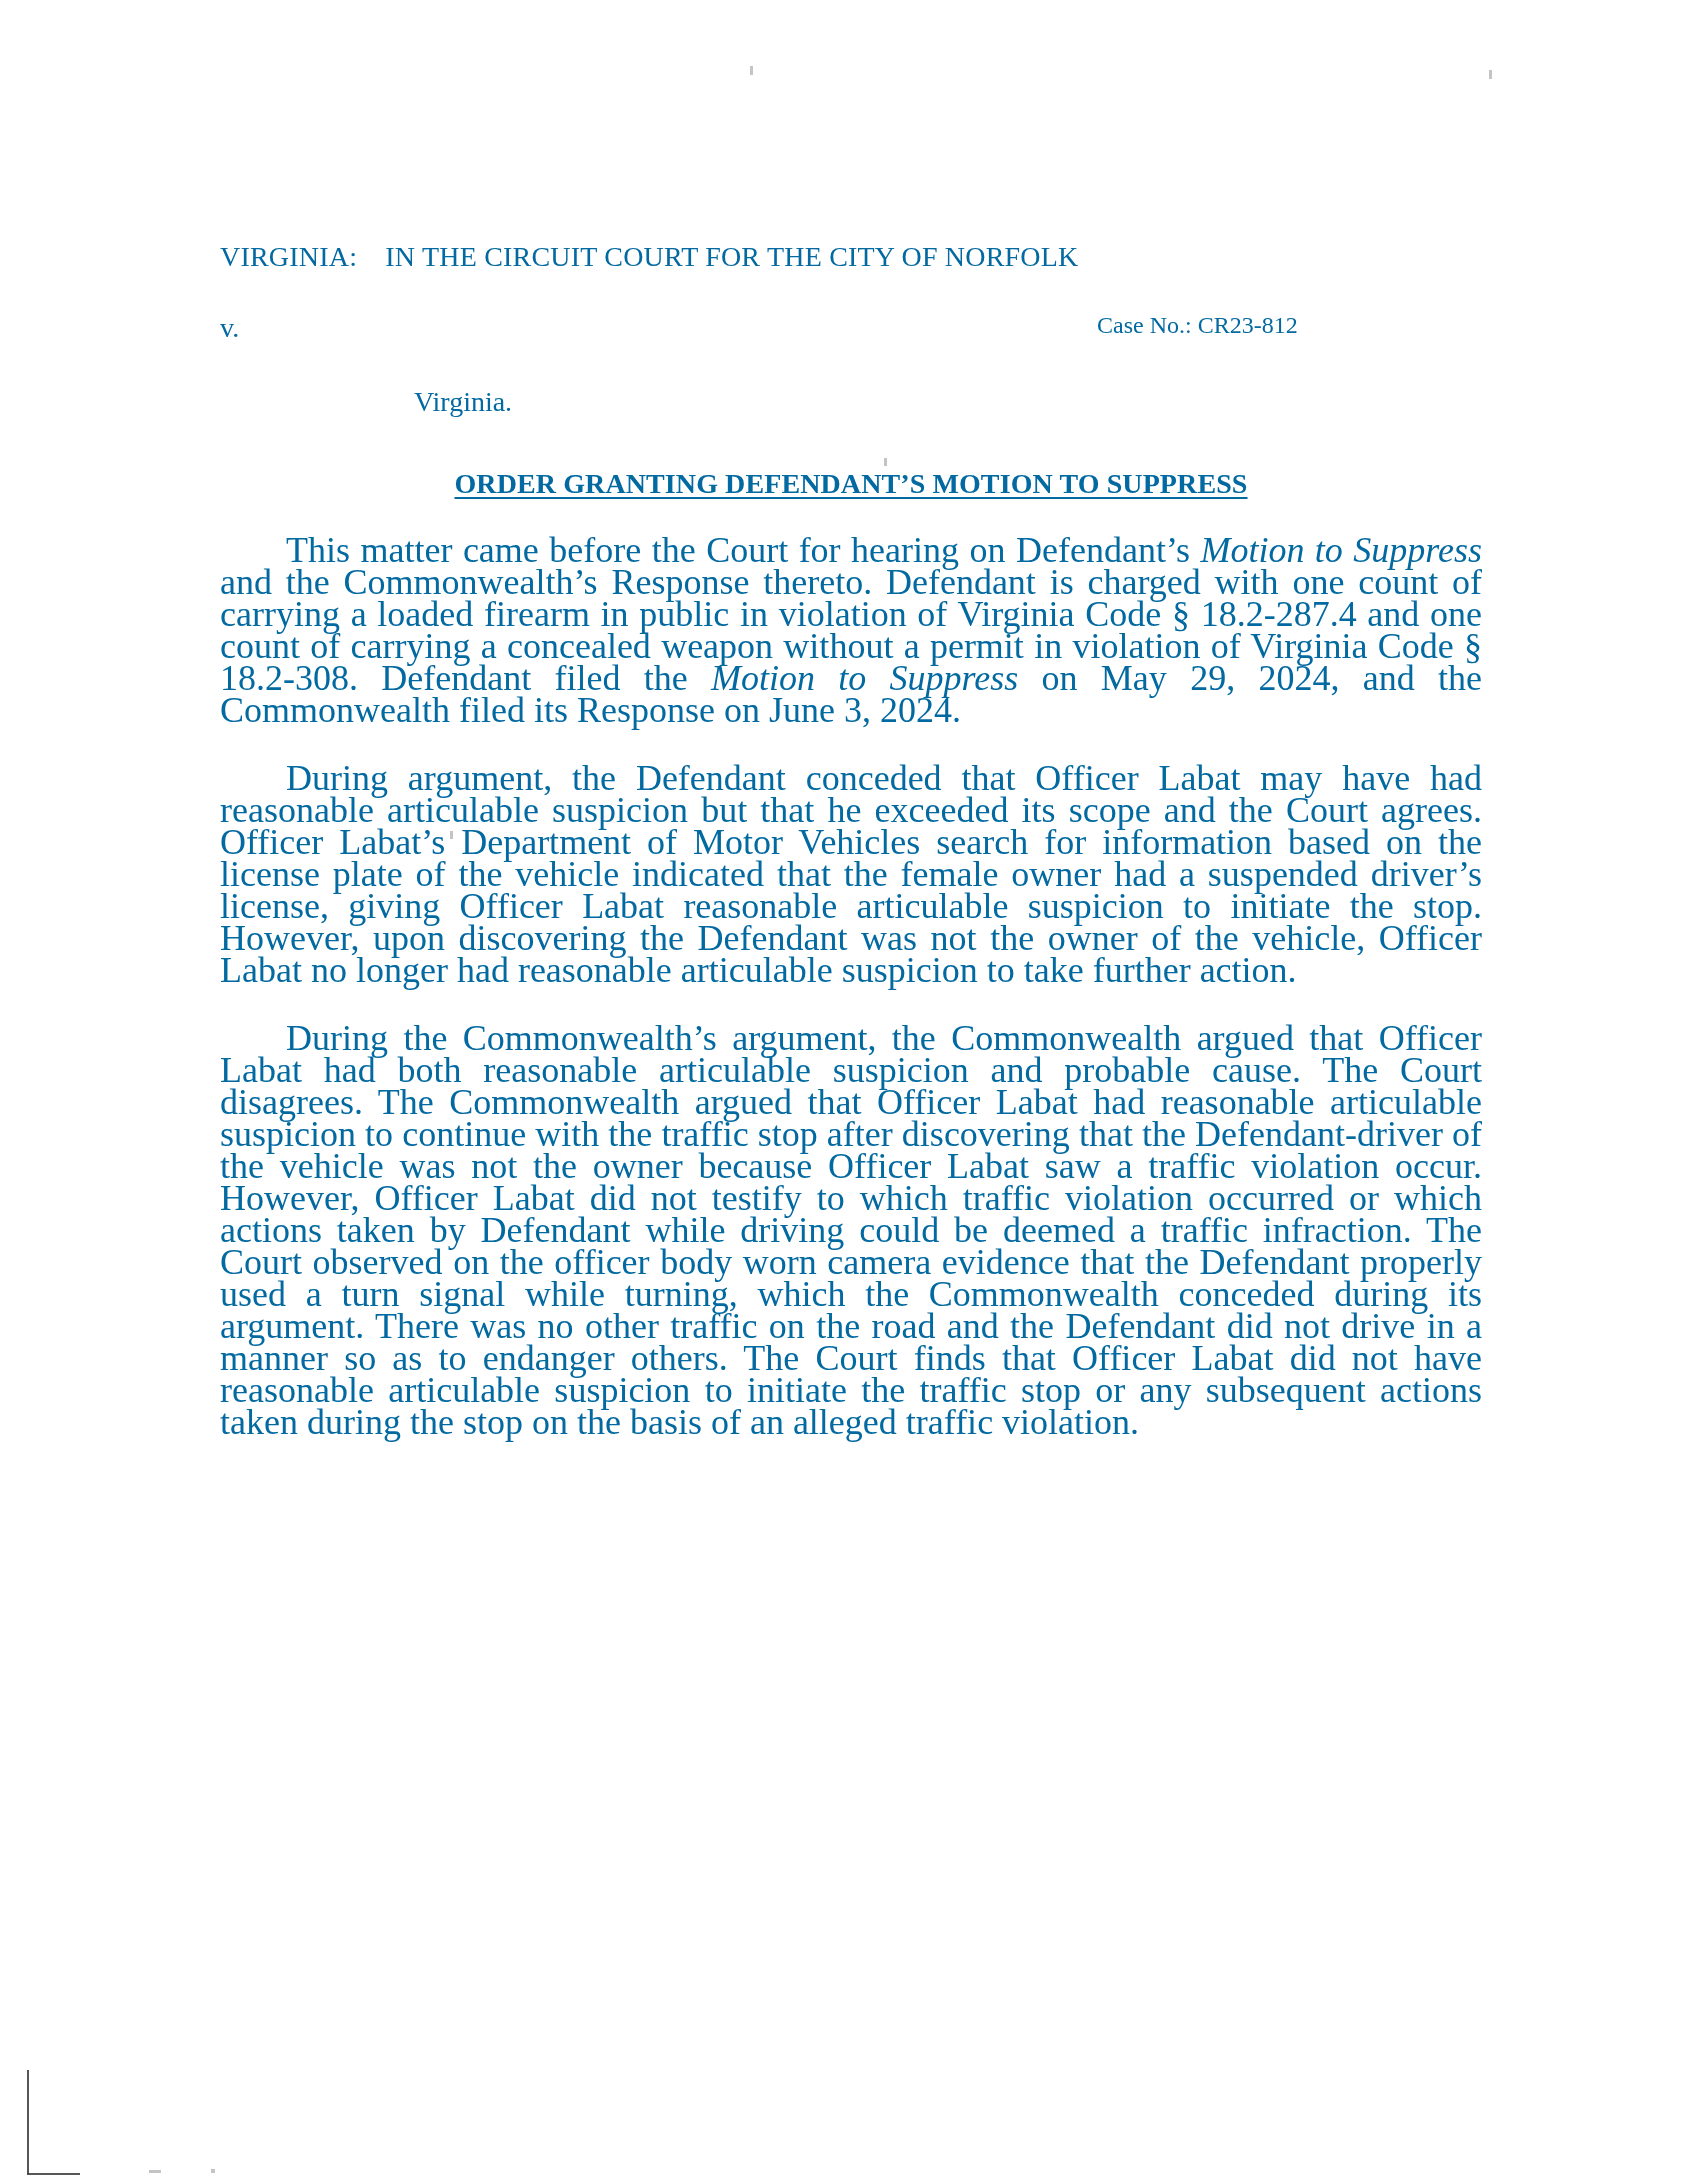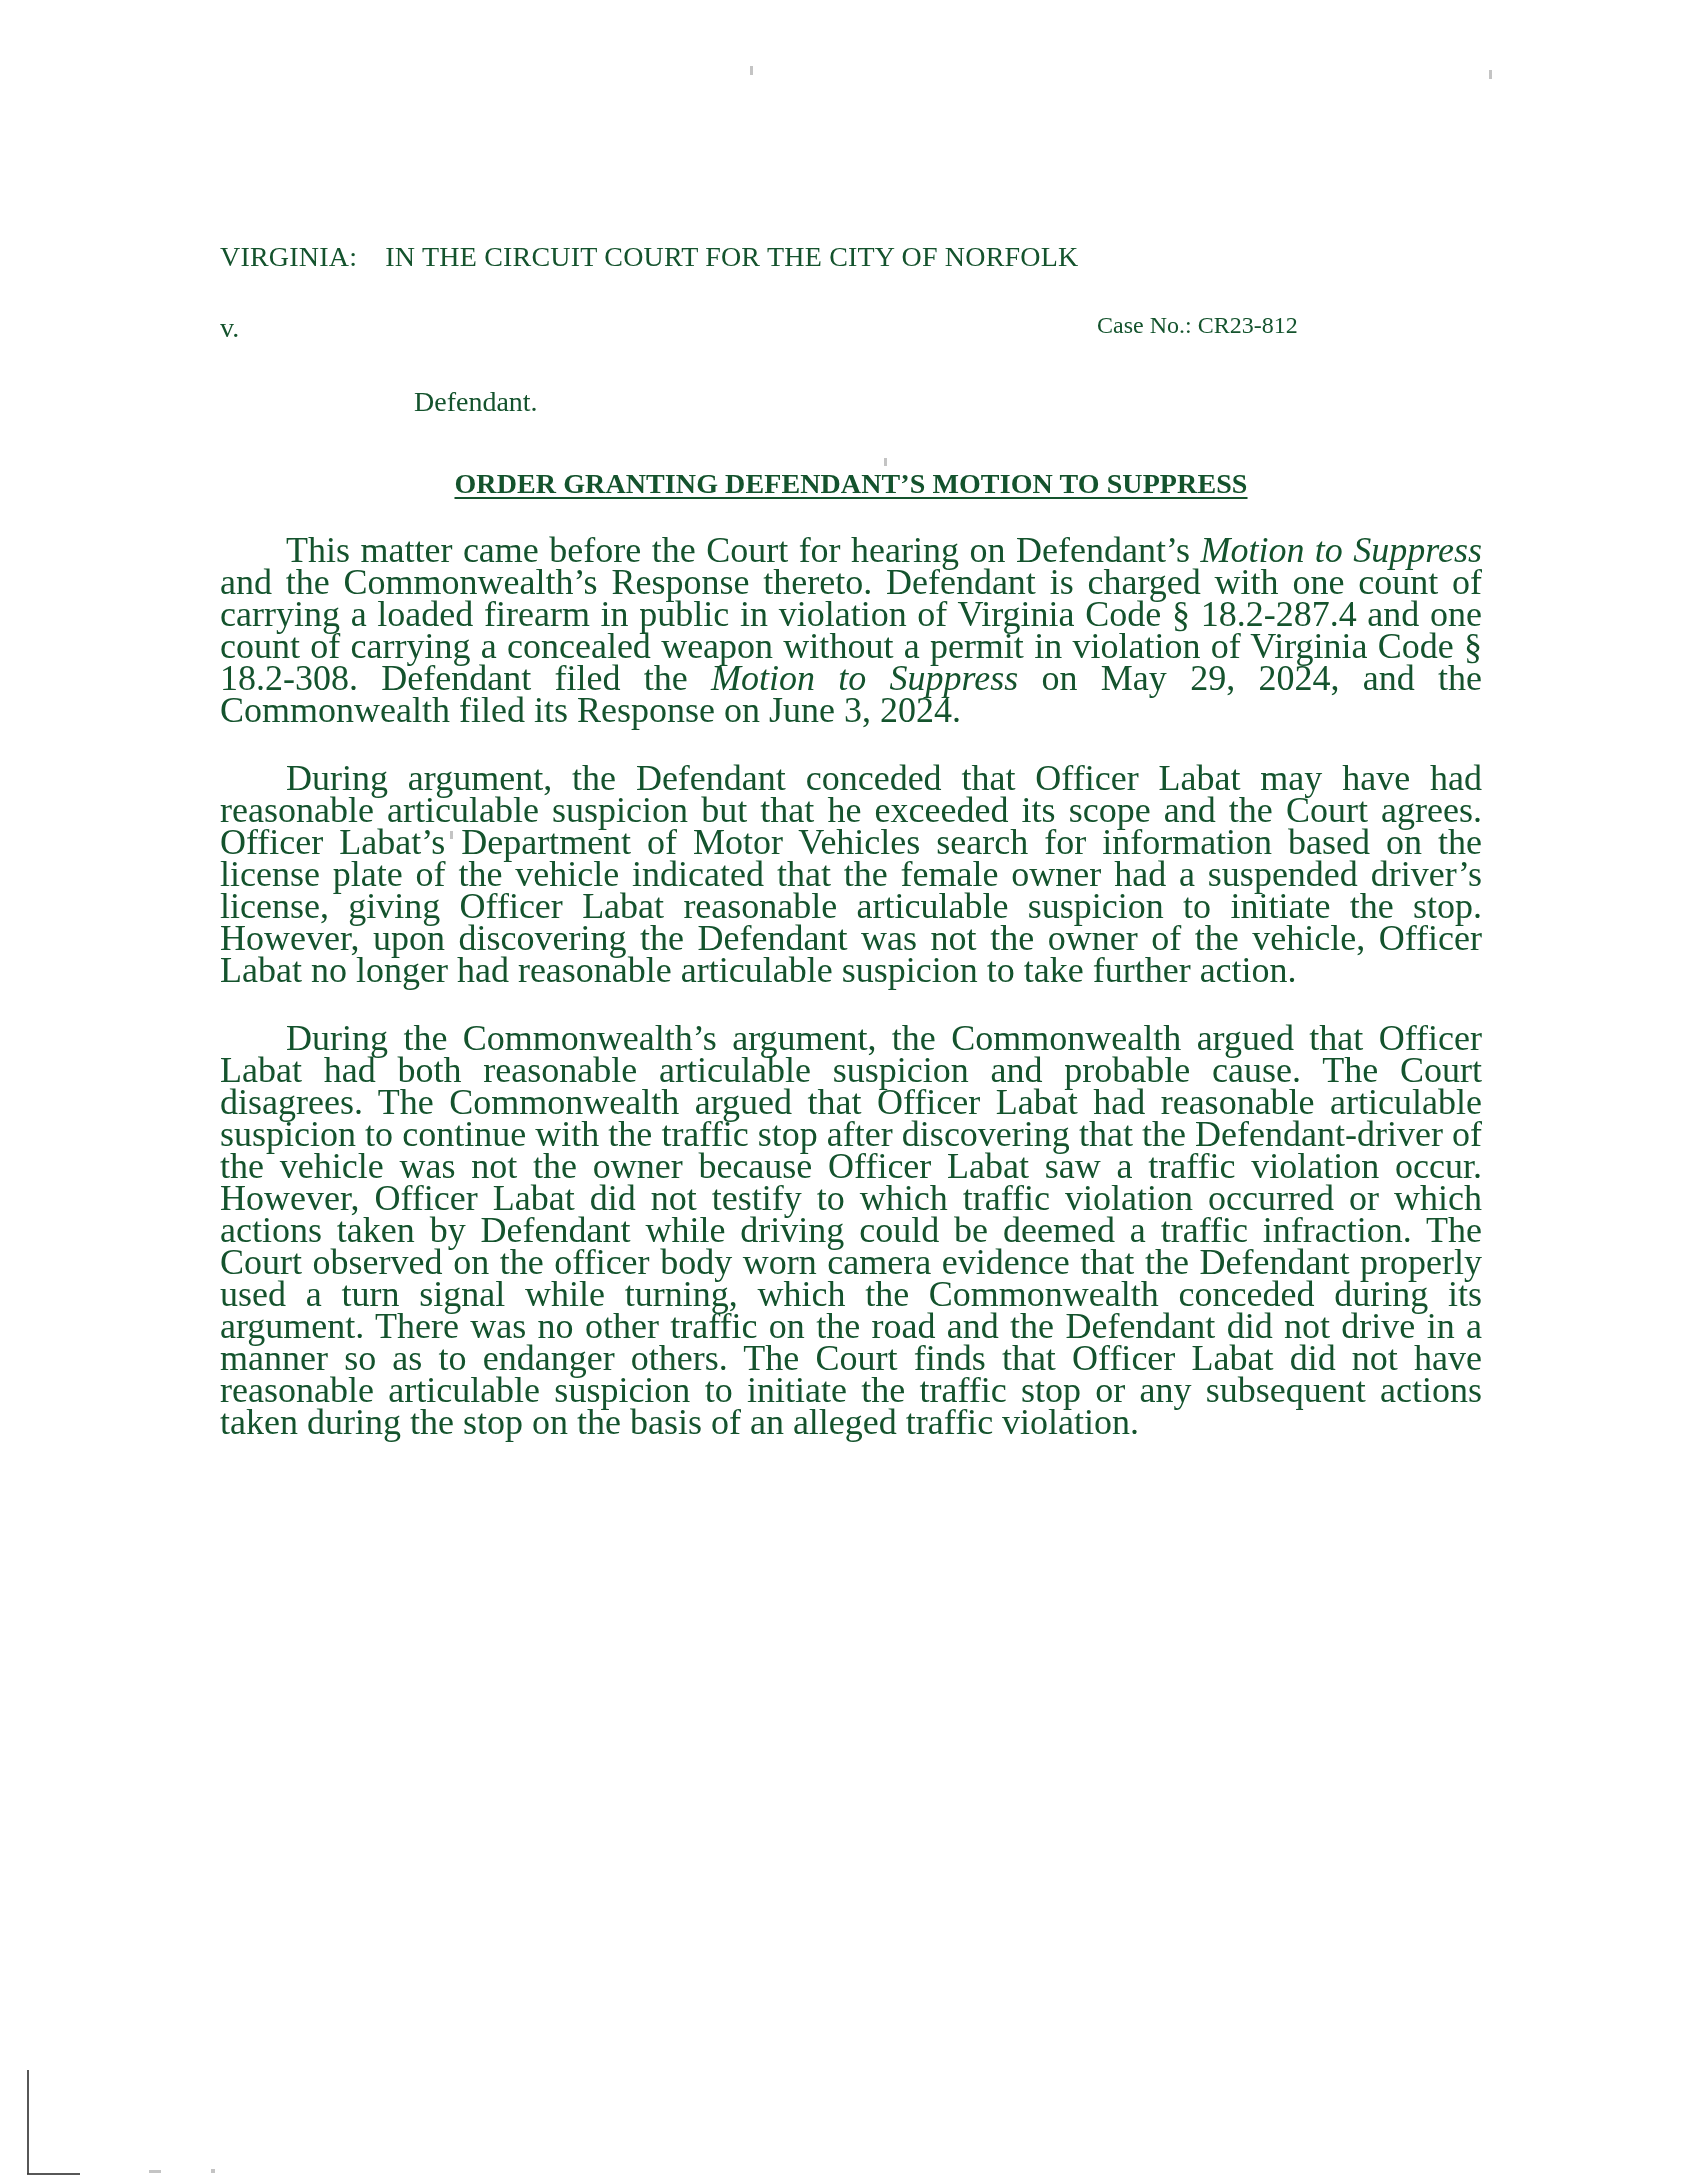--- a/index.html
+++ b/index.html
@@ -8,21 +8,21 @@
     background: #ffffff;
   }
 
   .page {
     position: relative;
     width: 1685px;
     height: 2181px;
     background: #ffffff;
     overflow: hidden;
     font-family: "Liberation Serif", "DejaVu Serif", serif;
-    color: #14532d;
+    color: #0369a1;
   }
 
   
   .scan-edge-left {
     position: absolute;
     left: 27px;
     top: 2070px;
     width: 1.7px;
     height: 104px;
     background: #3a3a3a;
@@ -146,21 +146,21 @@
   <div class="content">
 
     <div class="court-line">VIRGINIA: IN THE CIRCUIT COURT FOR THE CITY OF NORFOLK</div>
 
 
     <div class="vs-row">
       <span class="vs-label">v.</span>
       <span class="case-number">Case No.: CR23-812</span>
     </div>
 
-    <div class="defendant-role">Defendant.</div>
+    <div class="defendant-role">Virginia.</div>
 
     <div class="doc-title">ORDER GRANTING DEFENDANT’S MOTION TO SUPPRESS</div>
 
     <p class="body-para"><span>This matter came before the Court for hearing on Defendant’s </span><em>Motion to Suppress</em><span> and the Commonwealth’s Response thereto. Defendant is charged with one count of carrying a loaded firearm in public in violation of Virginia Code § 18.2-287.4 and one count of carrying a concealed weapon without a permit in violation of Virginia Code § 18.2-308. Defendant filed the </span><em>Motion to Suppress</em><span> on May 29, 2024, and the Commonwealth filed its Response on June 3, 2024.</span></p>
 
 
     <p class="body-para tight">During argument, the Defendant conceded that Officer Labat may have had reasonable articulable suspicion but that he exceeded its scope and the Court agrees. Officer Labat’s Department of Motor Vehicles search for information based on the license plate of the vehicle indicated that the female owner had a suspended driver’s license, giving Officer Labat reasonable articulable suspicion to initiate the stop. However, upon discovering the Defendant was not the owner of the vehicle, Officer Labat no longer had reasonable articulable suspicion to take further action.</p>
 
     <p class="body-para tight">During the Commonwealth’s argument, the Commonwealth argued that Officer Labat had both reasonable articulable suspicion and probable cause. The Court disagrees. The Commonwealth argued that Officer Labat had reasonable articulable suspicion to continue with the traffic stop after discovering that the Defendant-driver of the vehicle was not the owner because Officer Labat saw a traffic violation occur. However, Officer Labat did not testify to which traffic violation occurred or which actions taken by Defendant while driving could be deemed a traffic infraction. The Court observed on the officer body worn camera evidence that the Defendant properly used a turn signal while turning, which the Commonwealth conceded during its argument. There was no other traffic on the road and the Defendant did not drive in a manner so as to endanger others. The Court finds that Officer Labat did not have reasonable articulable suspicion to initiate the traffic stop or any subsequent actions taken during the stop on the basis of an alleged traffic violation.</p>
 

